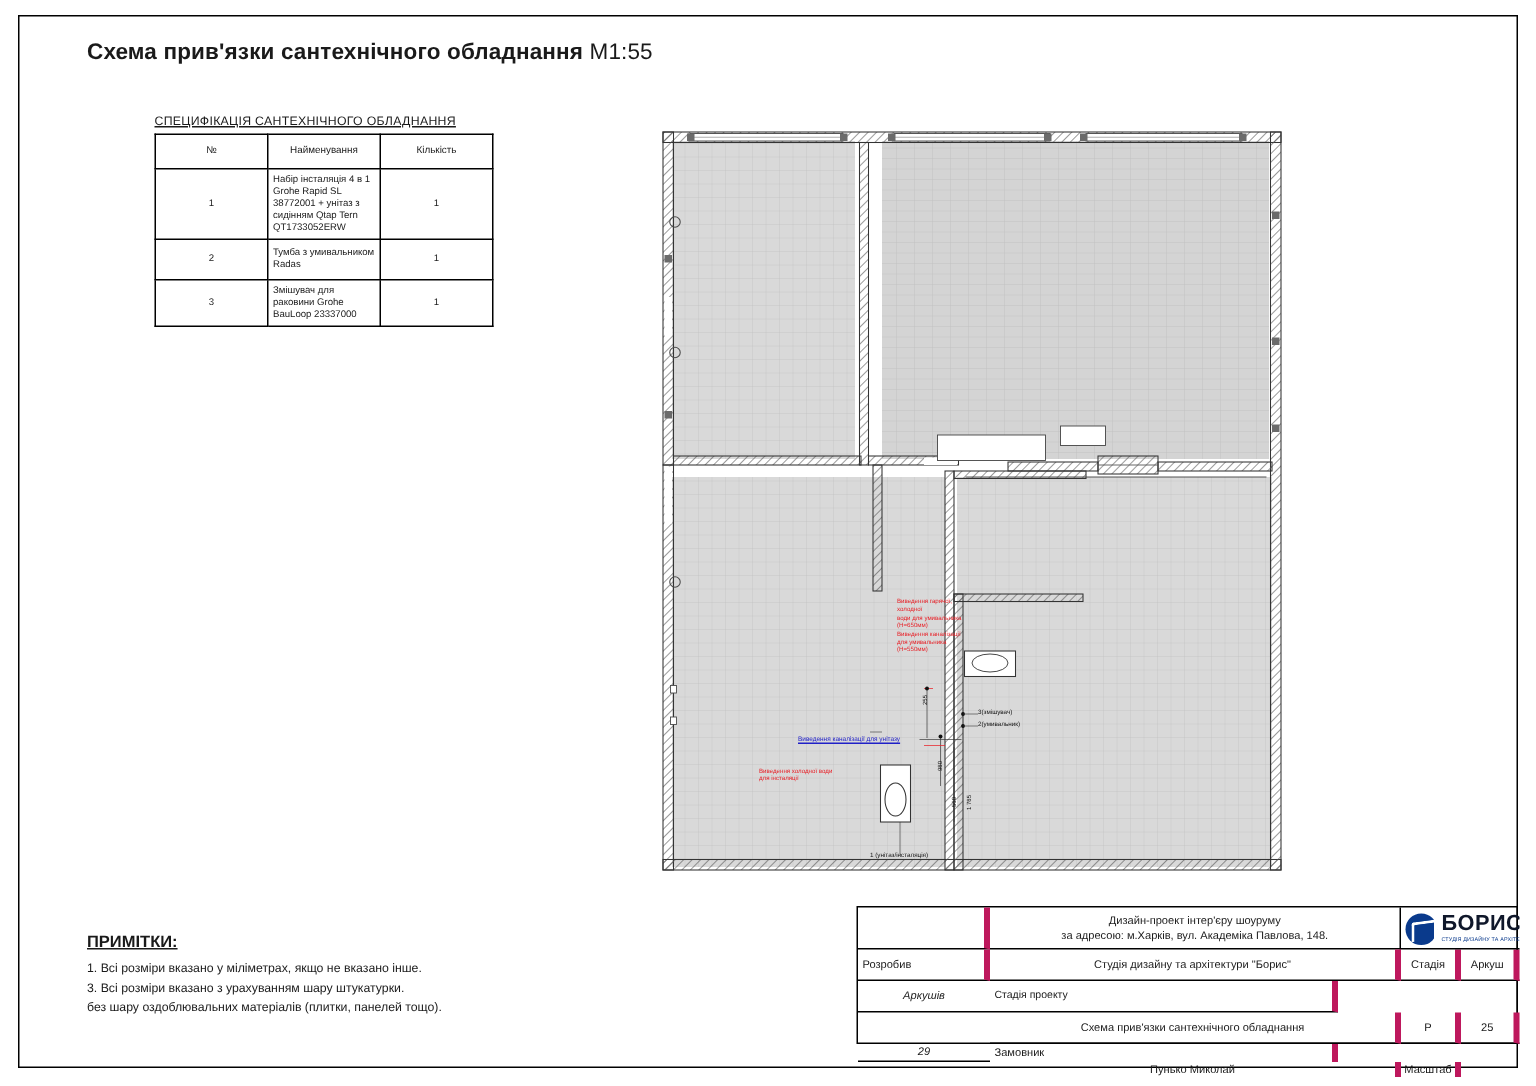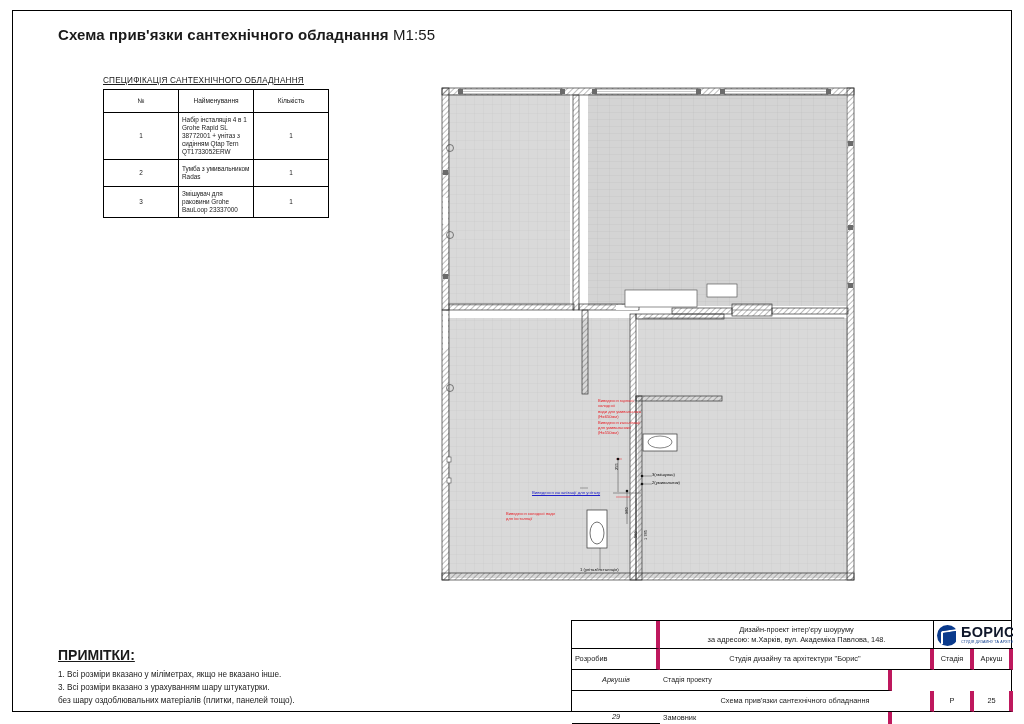--- a/index.html
+++ b/index.html
@@ -87,31 +87,30 @@
     position: absolute;
     left: 58px;
     top: 620px;
     width: 500px;
     font-size: 8.2px;
     line-height: 1.62;
   }
   .notes .notes-head {
     font-weight: bold;
     text-decoration: underline;
-    font-size: 14px;
+    font-size: 11px;
     margin-bottom: 1px;
-    margin-top: 24px;
   }
   .notes div { white-space: nowrap; }
 
   
   .stamp {
     position: absolute;
     left: 571px;
-    top: 620px;
+    top: 604px;
     width: 441px;
     height: 92px;
     border: 1px solid #000;
     box-sizing: border-box;
     display: grid;
     grid-template-columns: 88px 232px 42px 40px 39px;
     grid-template-rows: 28px 21px 21px 21px;
     font-size: 7.4px;
   }
   .stamp .cell {

